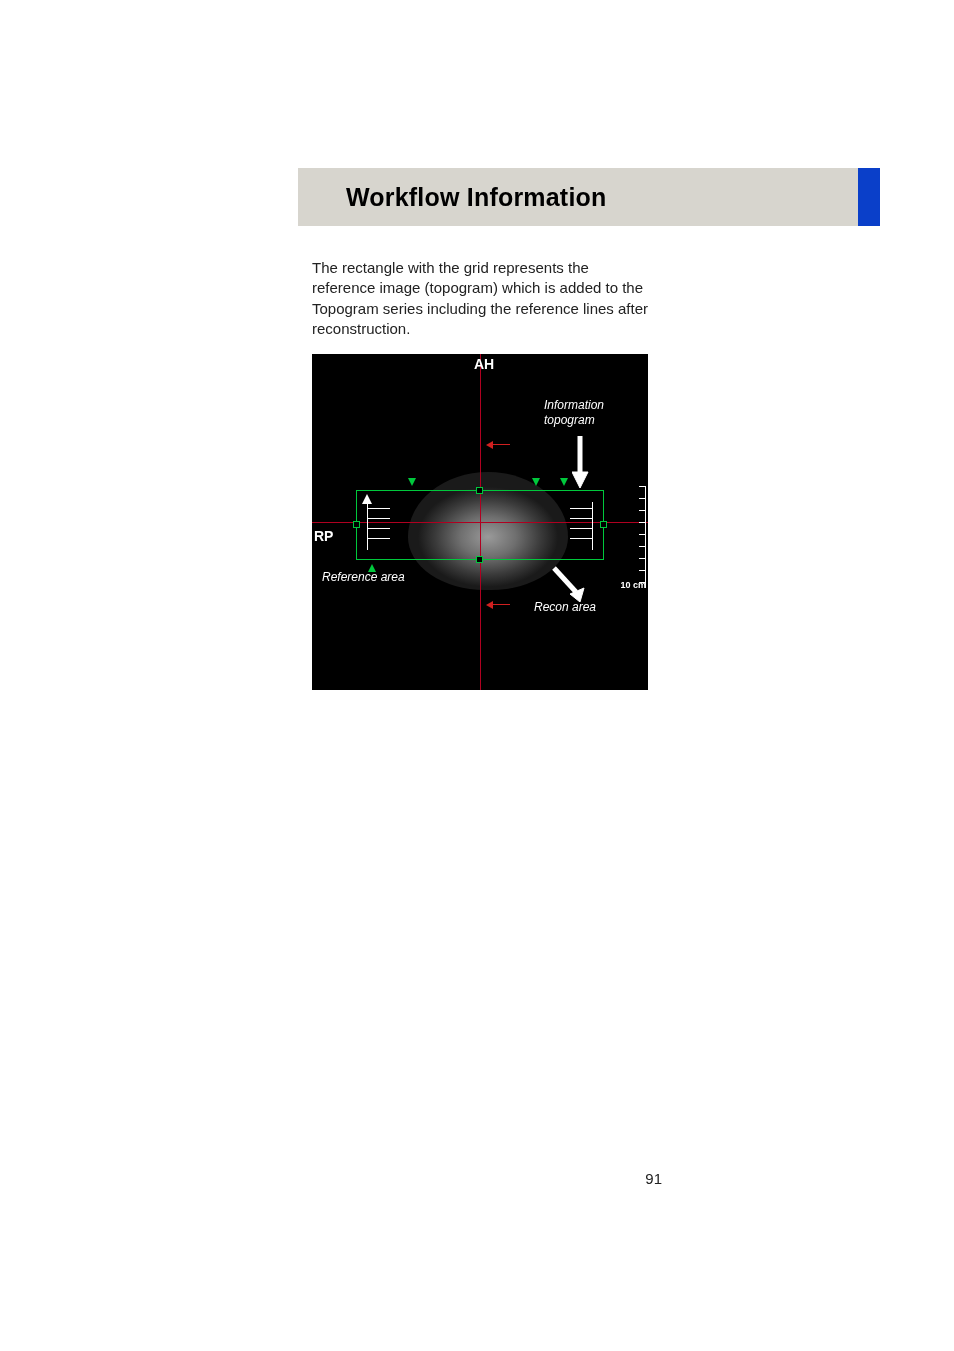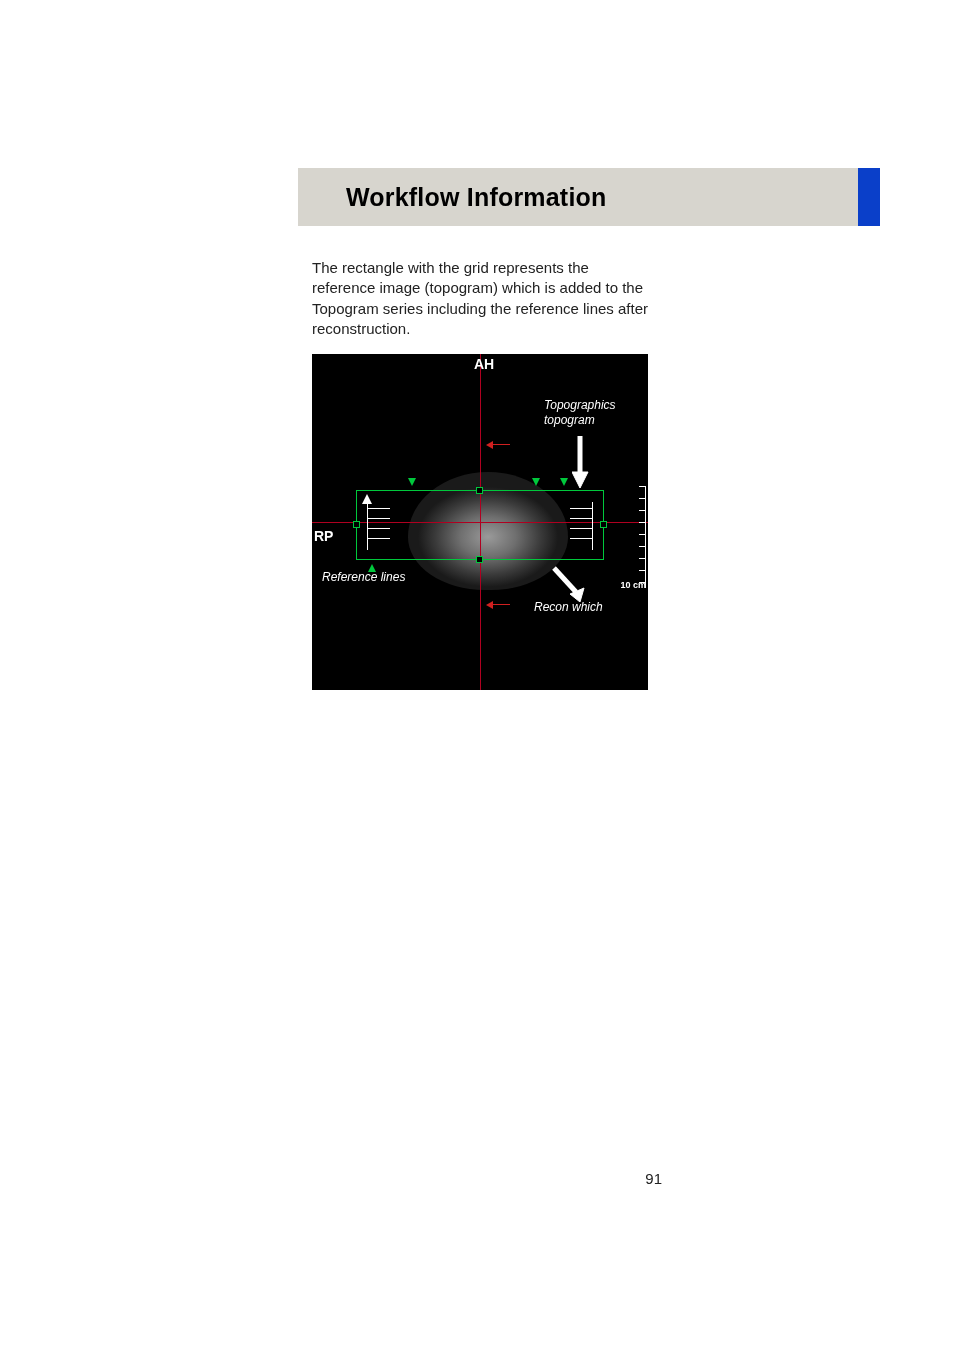--- a/index.html
+++ b/index.html
@@ -280,31 +280,31 @@
   <div class="small-green-arrow" style="left:56px; top:210px; transform:rotate(180deg)"></div>
 
   <div class="red-arrow-left" style="left:180px; top:90px"></div>
   <div class="red-arrow-left" style="left:180px; top:250px"></div>
 
   <span class="fig-corner" style="left:162px; top:2px">AH</span>
   <span class="fig-corner" style="left:2px; top:174px">RP</span>
   <span class="fig-corner" style="right:2px; top:226px; font-size:9px; font-weight:700">10 cm</span>
 
   <span class="fig-label" style="left:232px; top:44px">
-    <span>Topographics</span><br>
+    <span>Information</span><br>
     <span>topogram</span>
   </span>
   <svg class="callout-arrow" style="left:260px; top:78px" width="36" height="58">
     <line x1="8" y1="4" x2="8" y2="44" stroke="#fff" stroke-width="5"></line>
     <polygon points="0,40 16,40 8,56" fill="#fff"></polygon>
   </svg>
 
-  <span class="fig-label" style="left:10px; top:216px">Reference lines</span>
-
-  <span class="fig-label" style="left:222px; top:246px">Recon  which</span>
+  <span class="fig-label" style="left:10px; top:216px">Reference area</span>
+
+  <span class="fig-label" style="left:222px; top:246px">Recon  area</span>
   <svg class="callout-arrow" style="left:236px; top:208px" width="40" height="40">
     <line x1="6" y1="6" x2="28" y2="30" stroke="#fff" stroke-width="5"></line>
     <polygon points="22,32 36,26 32,40" fill="#fff"></polygon>
   </svg>
 
 </div>
 
 <div class="page-number">91</div>
 
 </body></html>

